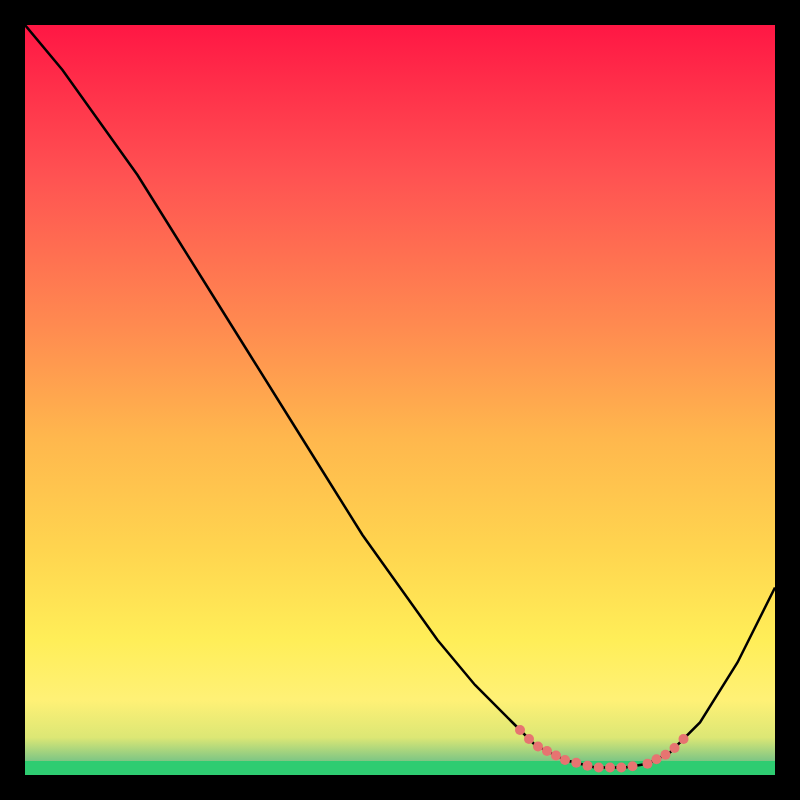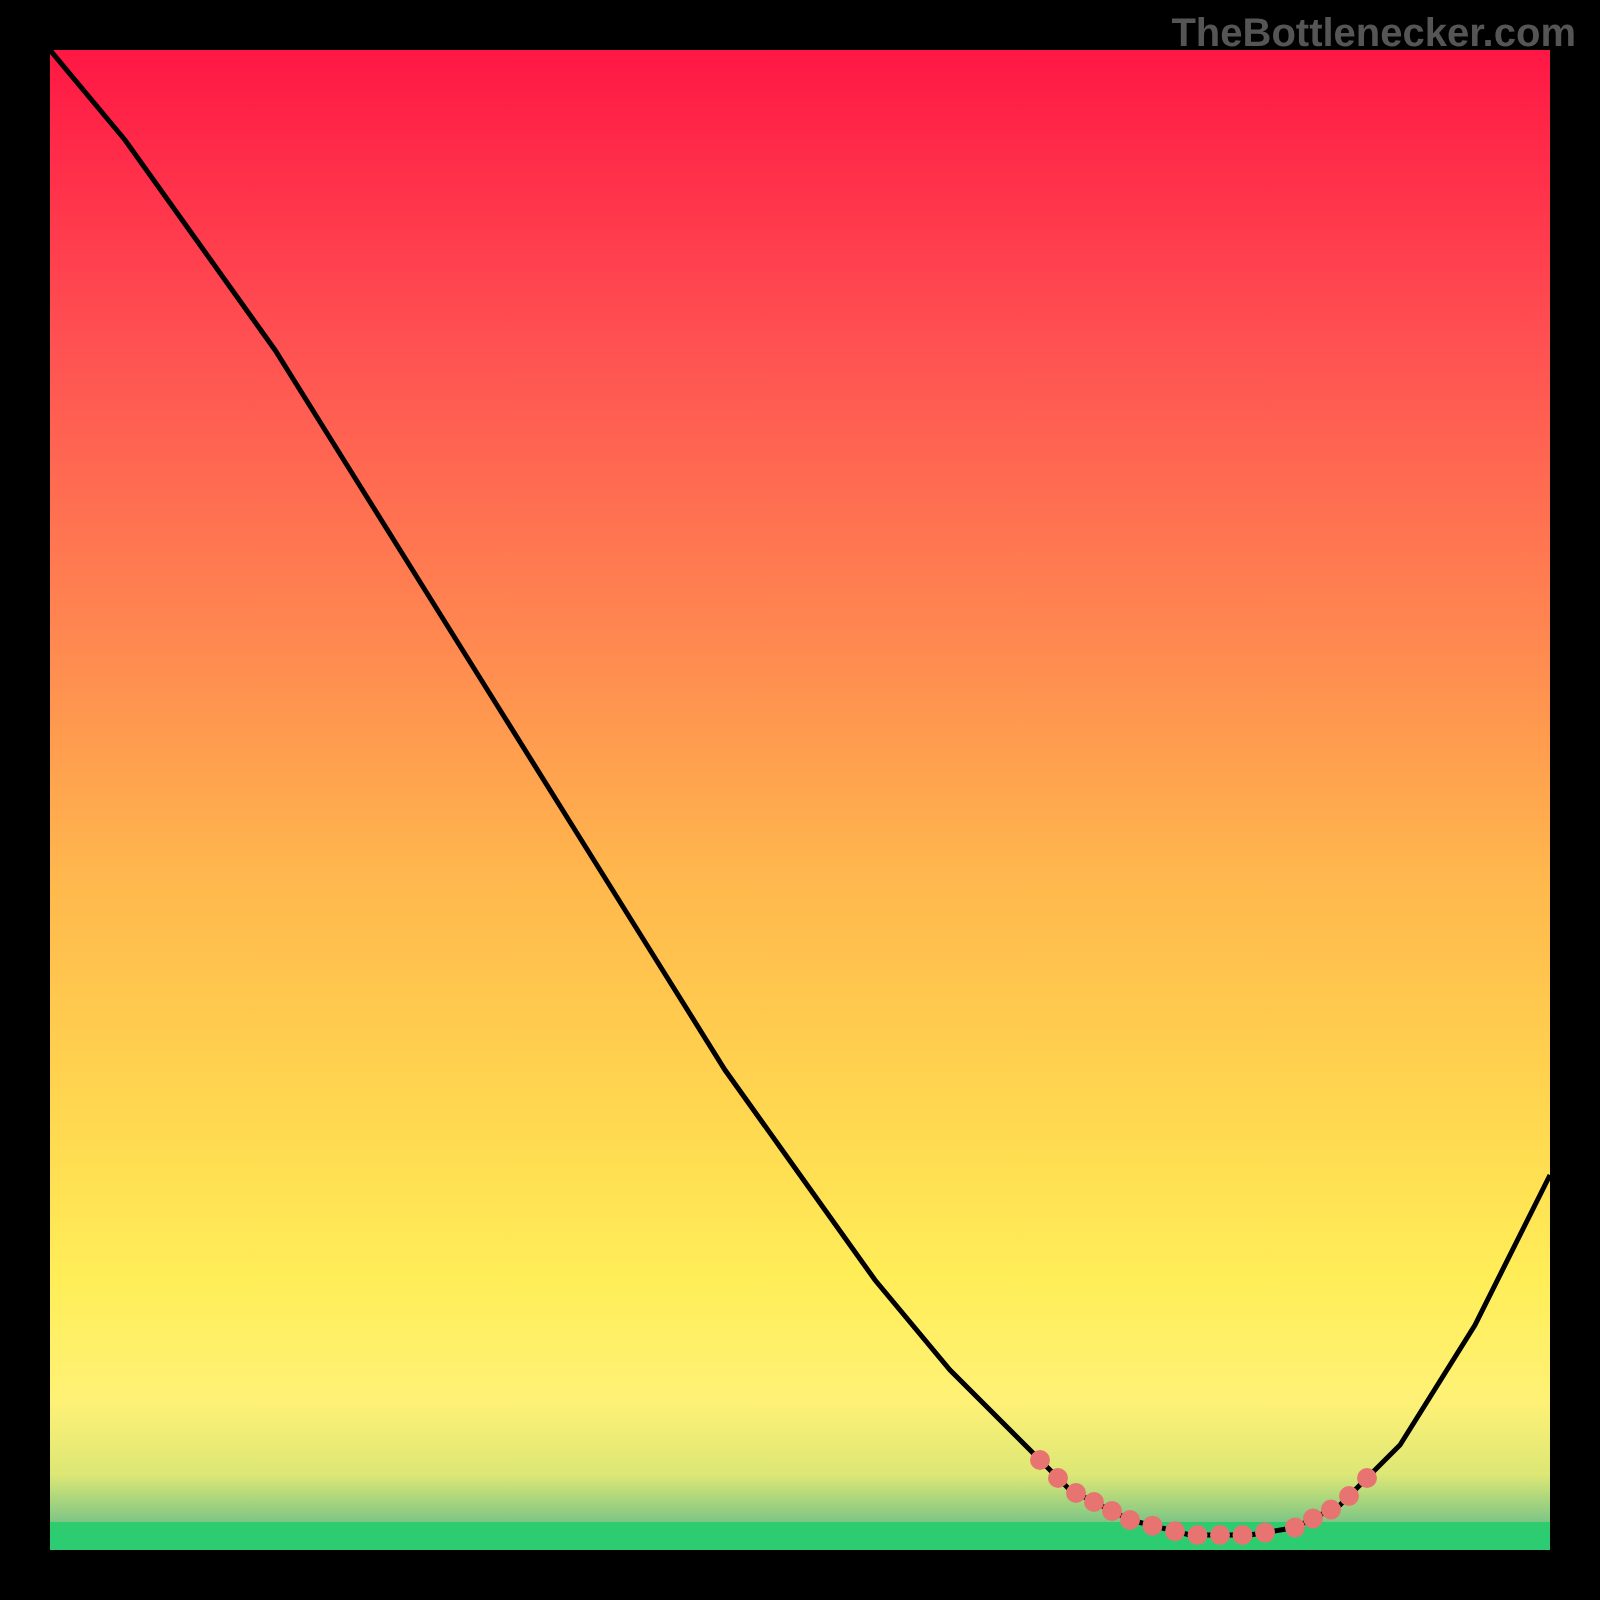--- a/index.html
+++ b/index.html
@@ -34,21 +34,20 @@
       height: 750px;
     }
     svg {
       display: block;
     }
   </style>
 </head>
 <body>
 
 <div class="container">
-  <div class="watermark">TheBottlenecker.com</div>
   <div class="plot-area">
     <svg id="chart-svg" width="750" height="750" viewBox="0 0 750 750">
         <defs>
           <linearGradient id="bg-grad" x1="0%" y1="0%" x2="0%" y2="100%">
             <stop offset="0%" stop-color="#ff1744"></stop>
             <stop offset="20%" stop-color="#ff5252"></stop>
             <stop offset="40%" stop-color="#ff8a50"></stop>
             <stop offset="55%" stop-color="#ffb74d"></stop>
             <stop offset="70%" stop-color="#ffd54f"></stop>
             <stop offset="82%" stop-color="#ffee58"></stop>

